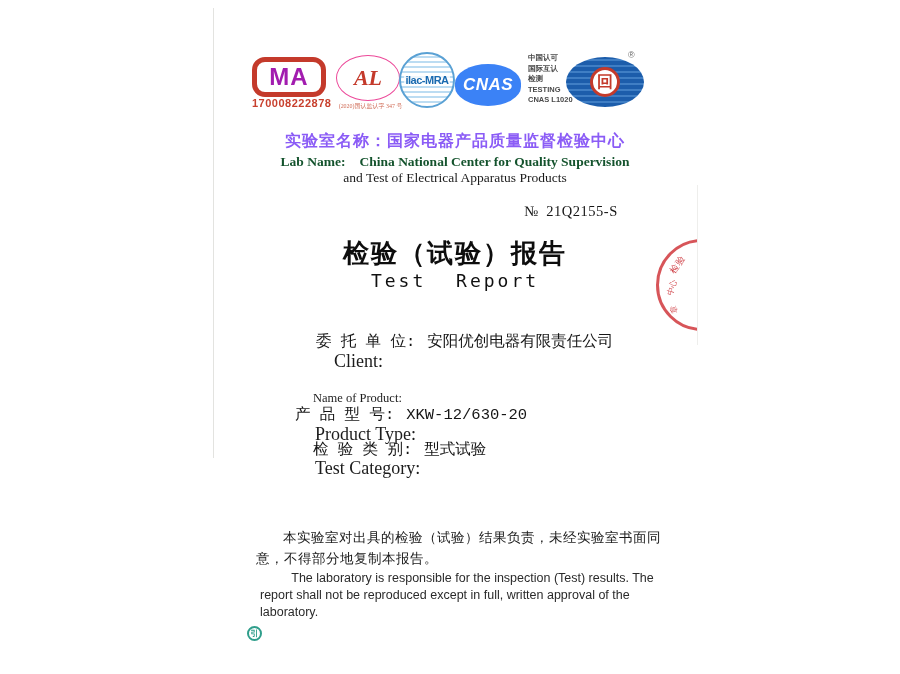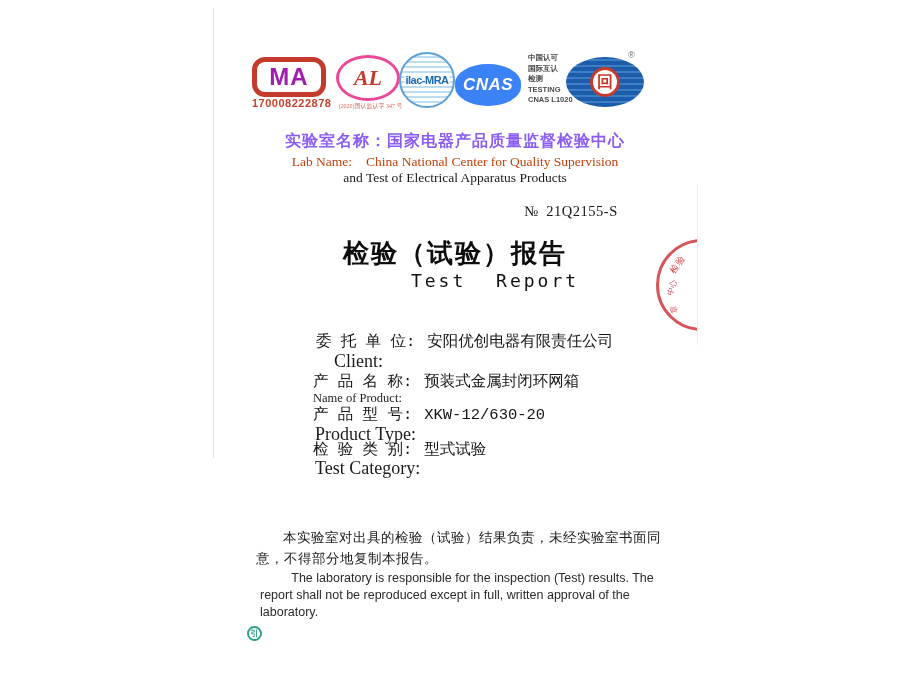--- a/index.html
+++ b/index.html
@@ -16,21 +16,21 @@
   
   .logo-cma { left:252px; top:57px; width:76px; text-align:center; }
   .cma-shape { width:74px; height:40px; border:5px solid #c43a2b; border-radius:13px;
                display:flex; align-items:center; justify-content:center; }
   .cma-shape span { font-family:"Liberation Sans",sans-serif; font-weight:bold;
                     font-size:24px; color:#a21caf; letter-spacing:1px; }
   .cma-num { margin-top:0; font-family:"Liberation Sans",sans-serif; font-weight:bold;
              font-size:11px; color:#c8402e; letter-spacing:0.5px; }
 
   .logo-cal { left:336px; top:55px; width:66px; text-align:center; }
-  .cal-shape { width:64px; height:46px; border:3px solid #ec4899; border-radius:50%;
+  .cal-shape { width:64px; height:46px; border:1px solid #ec4899; border-radius:50%;
                display:flex; align-items:center; justify-content:center; }
   .cal-shape span { font-family:"Liberation Serif",serif; font-weight:bold; font-style:italic;
                     font-size:22px; color:#c43a2b; }
   .cal-caption { margin-top:1px; font-size:6.5px; color:#cf6a54; white-space:nowrap;
                  transform:scale(0.92); }
 
   .logo-ilac { left:399px; top:52px; width:56px; height:56px; border-radius:50%;
                border:2px solid #5aa1d4;
                background:repeating-linear-gradient(0deg,#ffffff 0 3px,#bcdcf2 3px 5px);
                display:flex; align-items:center; justify-content:center; overflow:hidden; }
@@ -53,53 +53,53 @@
   .globe-emblem { width:30px; height:30px; background:#ffffff; border:3px solid #c43a2b;
                   border-radius:50%; display:flex; align-items:center; justify-content:center; }
   .globe-emblem span { color:#c43a2b; font-weight:bold; font-size:16px;
                        font-family:"DejaVu Sans",sans-serif; }
   .globe-reg { left:628px; top:50px; font-size:9px; color:#6b6b6b;
                font-family:"Liberation Sans",sans-serif; }
 
   
   .lab-cn { left:213px; top:131px; width:484px; text-align:center; font-size:16px; font-weight:bold;
             letter-spacing:1px; color:#8b5cf6; }
-  .lab-en1 { left:213px; top:154px; width:484px; text-align:center; font-size:13.5px; color:#c2410c; }
+  .lab-en1 { left:213px; top:154px; width:484px; text-align:center; font-size:13.5px; color:#14532d;font-weight:bold; }
   .lab-en1 .lbl { margin-right:14px; }
   .lab-en2 { left:213px; top:170px; width:484px; text-align:center; font-size:13.5px; color:#1b1b1b; }
 
   
   .report-no { left:524px; top:203px; font-size:14.5px; color:#161616; letter-spacing:0.5px; }
   .report-no .no-label { margin-right:8px; }
 
   
   .title-cn { left:213px; top:236px; width:484px; text-align:center; font-size:26px; font-weight:bold;
               letter-spacing:2px; color:#0d0d0d; font-family:"DejaVu Sans","Liberation Sans",sans-serif; }
   .title-en { left:213px; top:270px; width:484px; text-align:center; font-size:18px;
               font-family:"DejaVu Sans Mono","Liberation Mono",monospace; color:#101010;
-              letter-spacing:3px; word-spacing:16px;margin-left:40px; }
+              letter-spacing:3px; word-spacing:16px; }
 
   
   .stamp-clip { left:600px; top:230px; width:97px; height:110px; overflow:hidden; position:absolute; }
   .stamp-ring { position:absolute; left:56px; top:9px; width:92px; height:92px;
                 border:3px solid rgba(205,42,48,0.8); border-radius:50%; }
   .stamp-t1 { position:absolute; left:68px; top:28px; color:rgba(200,35,42,0.85); font-size:9px;
               transform:rotate(-55deg); letter-spacing:1px; white-space:nowrap; }
   .stamp-t2 { position:absolute; left:64px; top:52px; color:rgba(200,35,42,0.8); font-size:8px;
               transform:rotate(-75deg); white-space:nowrap; }
   .stamp-t3 { position:absolute; left:70px; top:74px; color:rgba(200,35,42,0.75); font-size:8px;
               transform:rotate(-100deg); white-space:nowrap; }
 
   
   .field-cn { font-size:15.5px; color:#151515; white-space:nowrap;font-family:Liberation Mono, monospace; }
   .field-cn .val { margin-left:12px; }
   .field-en { font-size:18px; color:#1c1c1c; white-space:nowrap; }
   .f1cn { left:316px; top:331px; } .f1en { left:334px; top:351px; }
   .f2cn { left:313px; top:371px; } .f2en { left:313px; top:391px; font-size:12.5px; }
-  .f3cn { left:313px; top:404px; } .f3en { left:315px; top:424px; }
+  .f3cn { left:295px; top:404px; } .f3en { left:315px; top:424px; }
   .f4cn { left:313px; top:439px; } .f4en { left:315px; top:458px; }
 
   
   .disc-cn { left:256px; top:527px; width:412px; font-size:13.5px; line-height:21px;
              text-indent:2em; color:#1a1a1a; letter-spacing:0.5px; }
   .disc-en { left:260px; top:570px; width:420px; font-size:12.5px; line-height:17px;
              text-indent:2.5em; color:#2a2a2a; font-family:"Liberation Sans",sans-serif; }
 
   
   .teal-mark { left:247px; top:626px; width:15px; height:15px; border:2px solid #2f9e8b;
@@ -169,23 +169,20 @@
     <div class="stamp-t1">检验</div>
     <div class="stamp-t2">中心</div>
     <div class="stamp-t3">章</div>
   </div>
 
   <div class="abs field-cn f1cn">
     <span>委 托 单 位:</span><span class="val">安阳优创电器有限责任公司</span>
   </div>
   <div class="abs field-en f1en">Client:</div>
 
-  <div class="abs field-cn f2cn">
-    <span>产 品 名 称:</span><span class="val">预装式金属封闭环网箱</span>
-  </div>
   <div class="abs field-en f2en">Name of Product:</div>
 
   <div class="abs field-cn f3cn">
     <span>产 品 型 号:</span><span class="val">XKW-12/630-20</span>
   </div>
   <div class="abs field-en f3en">Product Type:</div>
 
   <div class="abs field-cn f4cn">
     <span>检 验 类 别:</span><span class="val">型式试验</span>
   </div>

